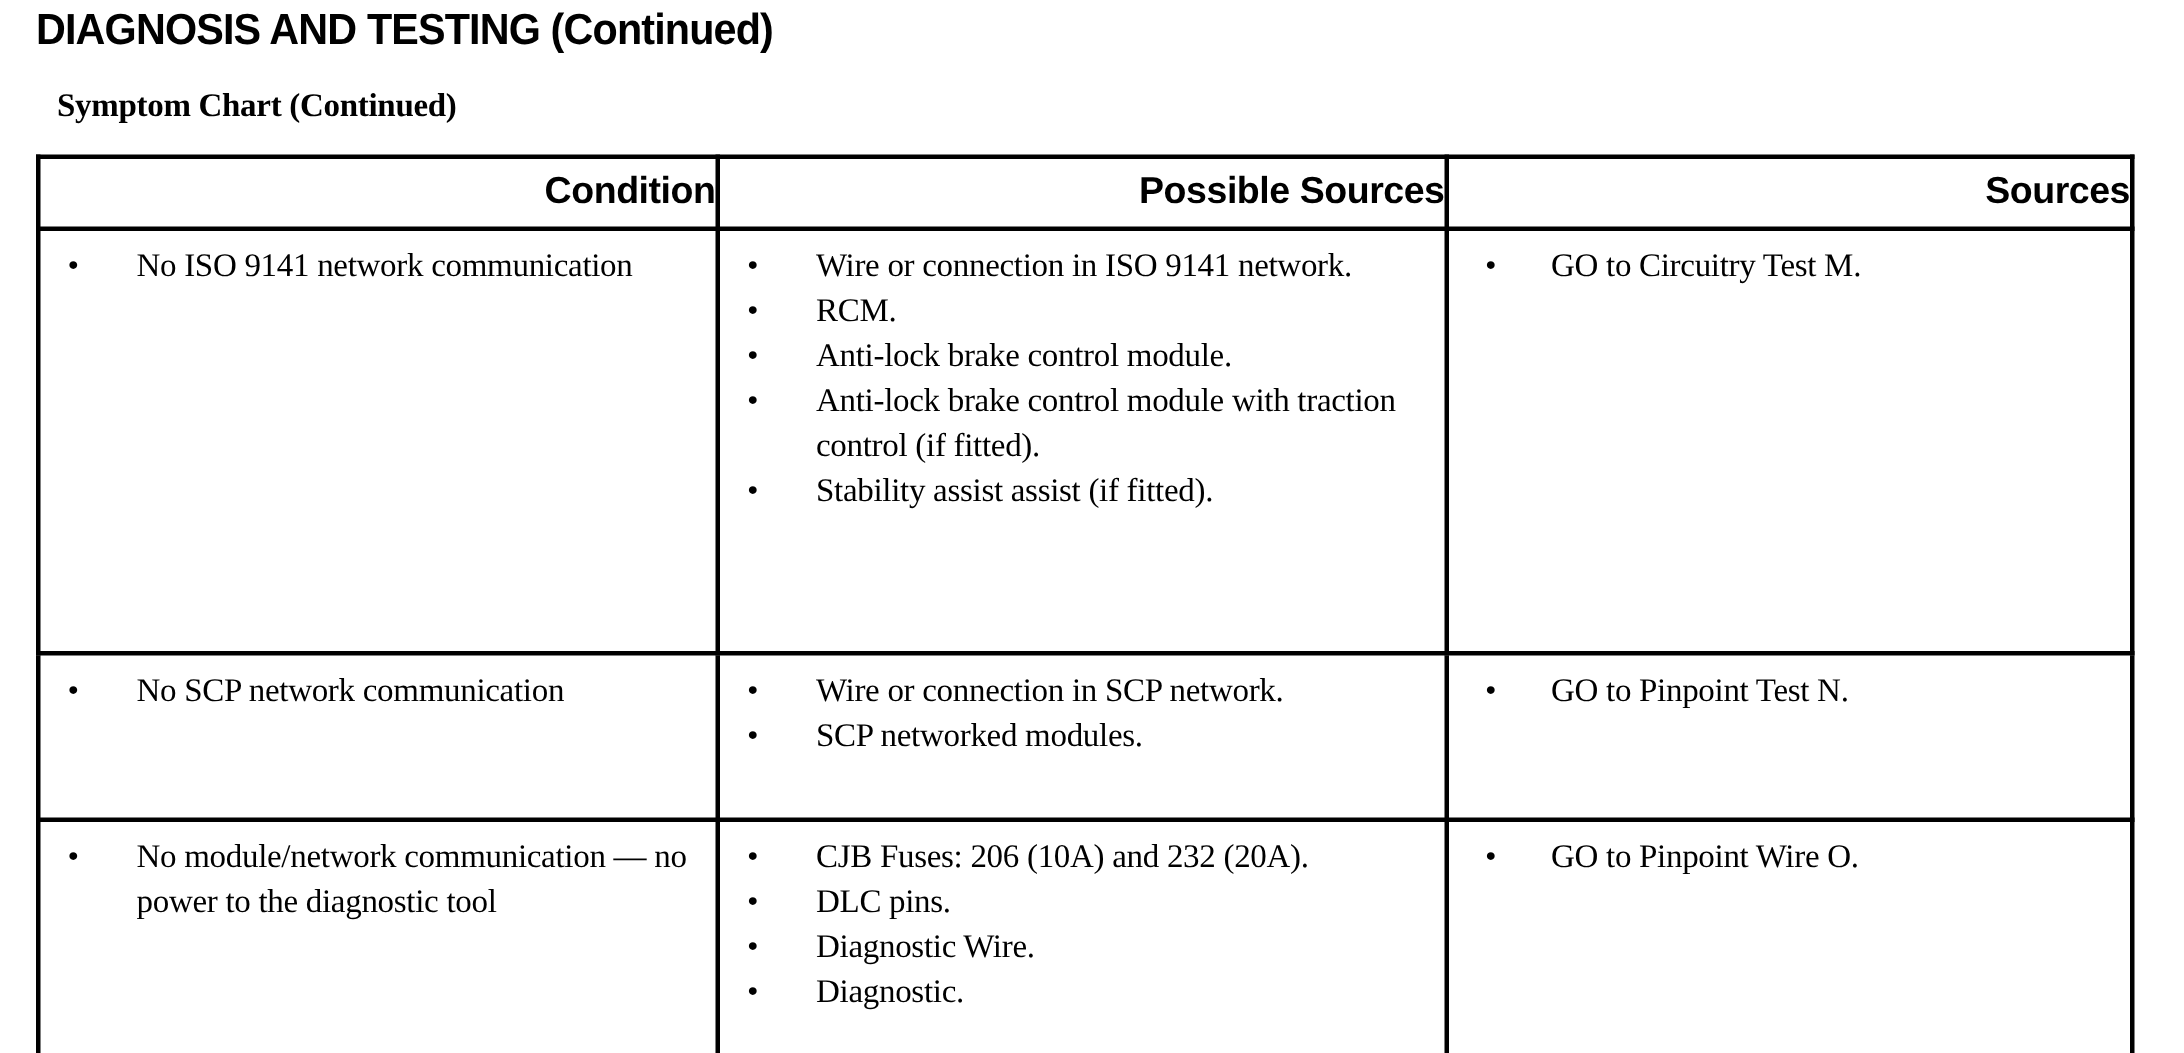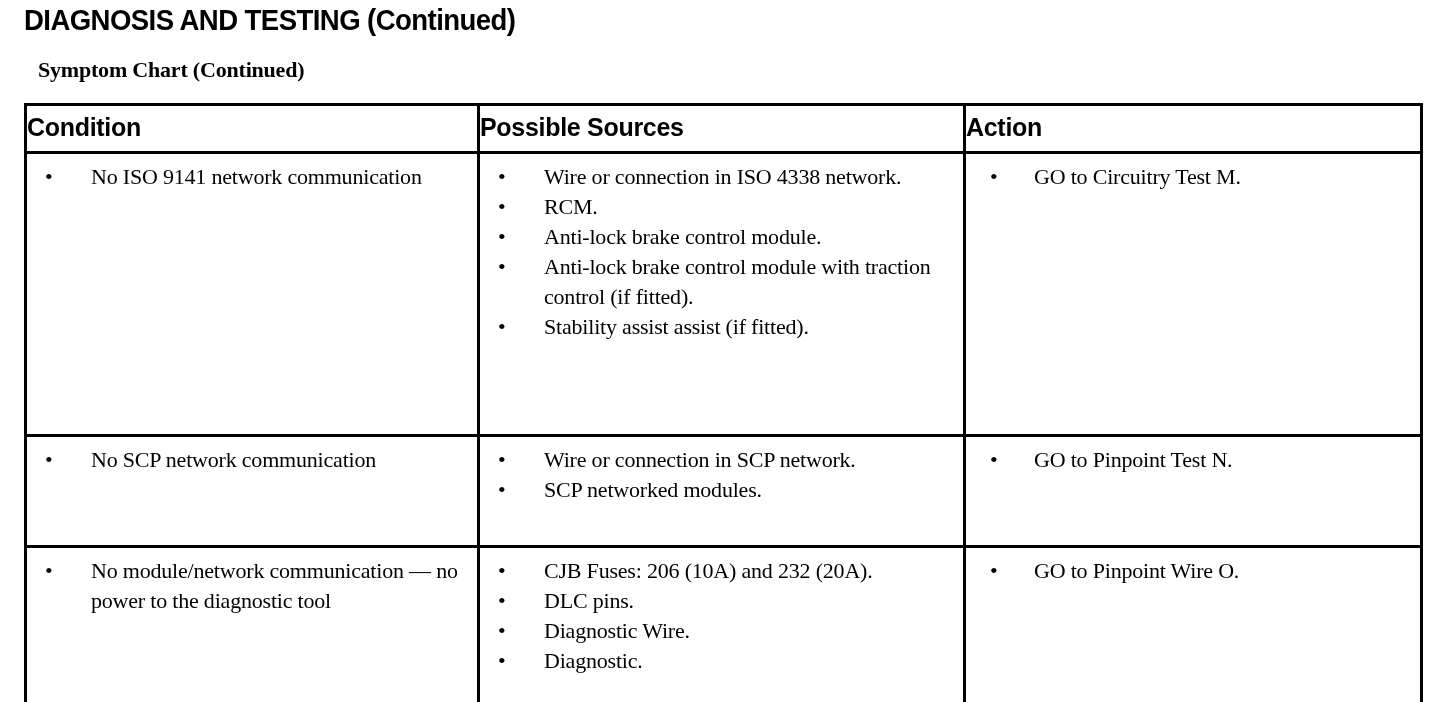--- a/index.html
+++ b/index.html
@@ -61,21 +61,21 @@
     vertical-align: top;
     padding: 0;
     background: #ffffff;
   }
   .col-condition { width: 453px; }
   .col-sources   { width: 486px; }
   .col-action    { width: 457px; }
 
   .chart-table thead th {
     height: 39px;
-    text-align: left;
+    text-align: right;
     vertical-align: middle;
     font-family: "Liberation Sans Narrow", "Liberation Sans", "DejaVu Sans", sans-serif;
     font-weight: bold;
     font-size: 25px;
     letter-spacing: -0.3px;
     padding: 2px 0 4px 0;
   }
 
   .cell {
     padding: 8px 6px 10px 6px;
@@ -124,42 +124,42 @@
   <table class="chart-table">
     <colgroup>
       <col class="col-condition">
       <col class="col-sources">
       <col class="col-action">
     </colgroup>
     <thead>
       <tr>
         <th>Condition</th>
         <th>Possible Sources</th>
-        <th>Action</th>
+        <th>Sources</th>
       </tr>
     </thead>
     <tbody>
 
       <tr class="row-1">
         <td>
           <div class="cell cell-condition">
             <ul class="blist">
               <li>
                 <span class="bullet">•</span>
                 <span>No ISO 9141 network communication</span>
               </li>
             </ul>
           </div>
         </td>
         <td>
           <div class="cell cell-sources">
             <ul class="blist">
               <li>
                 <span class="bullet">•</span>
-                <span>Wire or connection in ISO 4338 network.</span>
+                <span>Wire or connection in ISO 9141 network.</span>
               </li>
               <li>
                 <span class="bullet">•</span>
                 <span>RCM.</span>
               </li>
               <li>
                 <span class="bullet">•</span>
                 <span>Anti-lock brake control module.</span>
               </li>
               <li>

